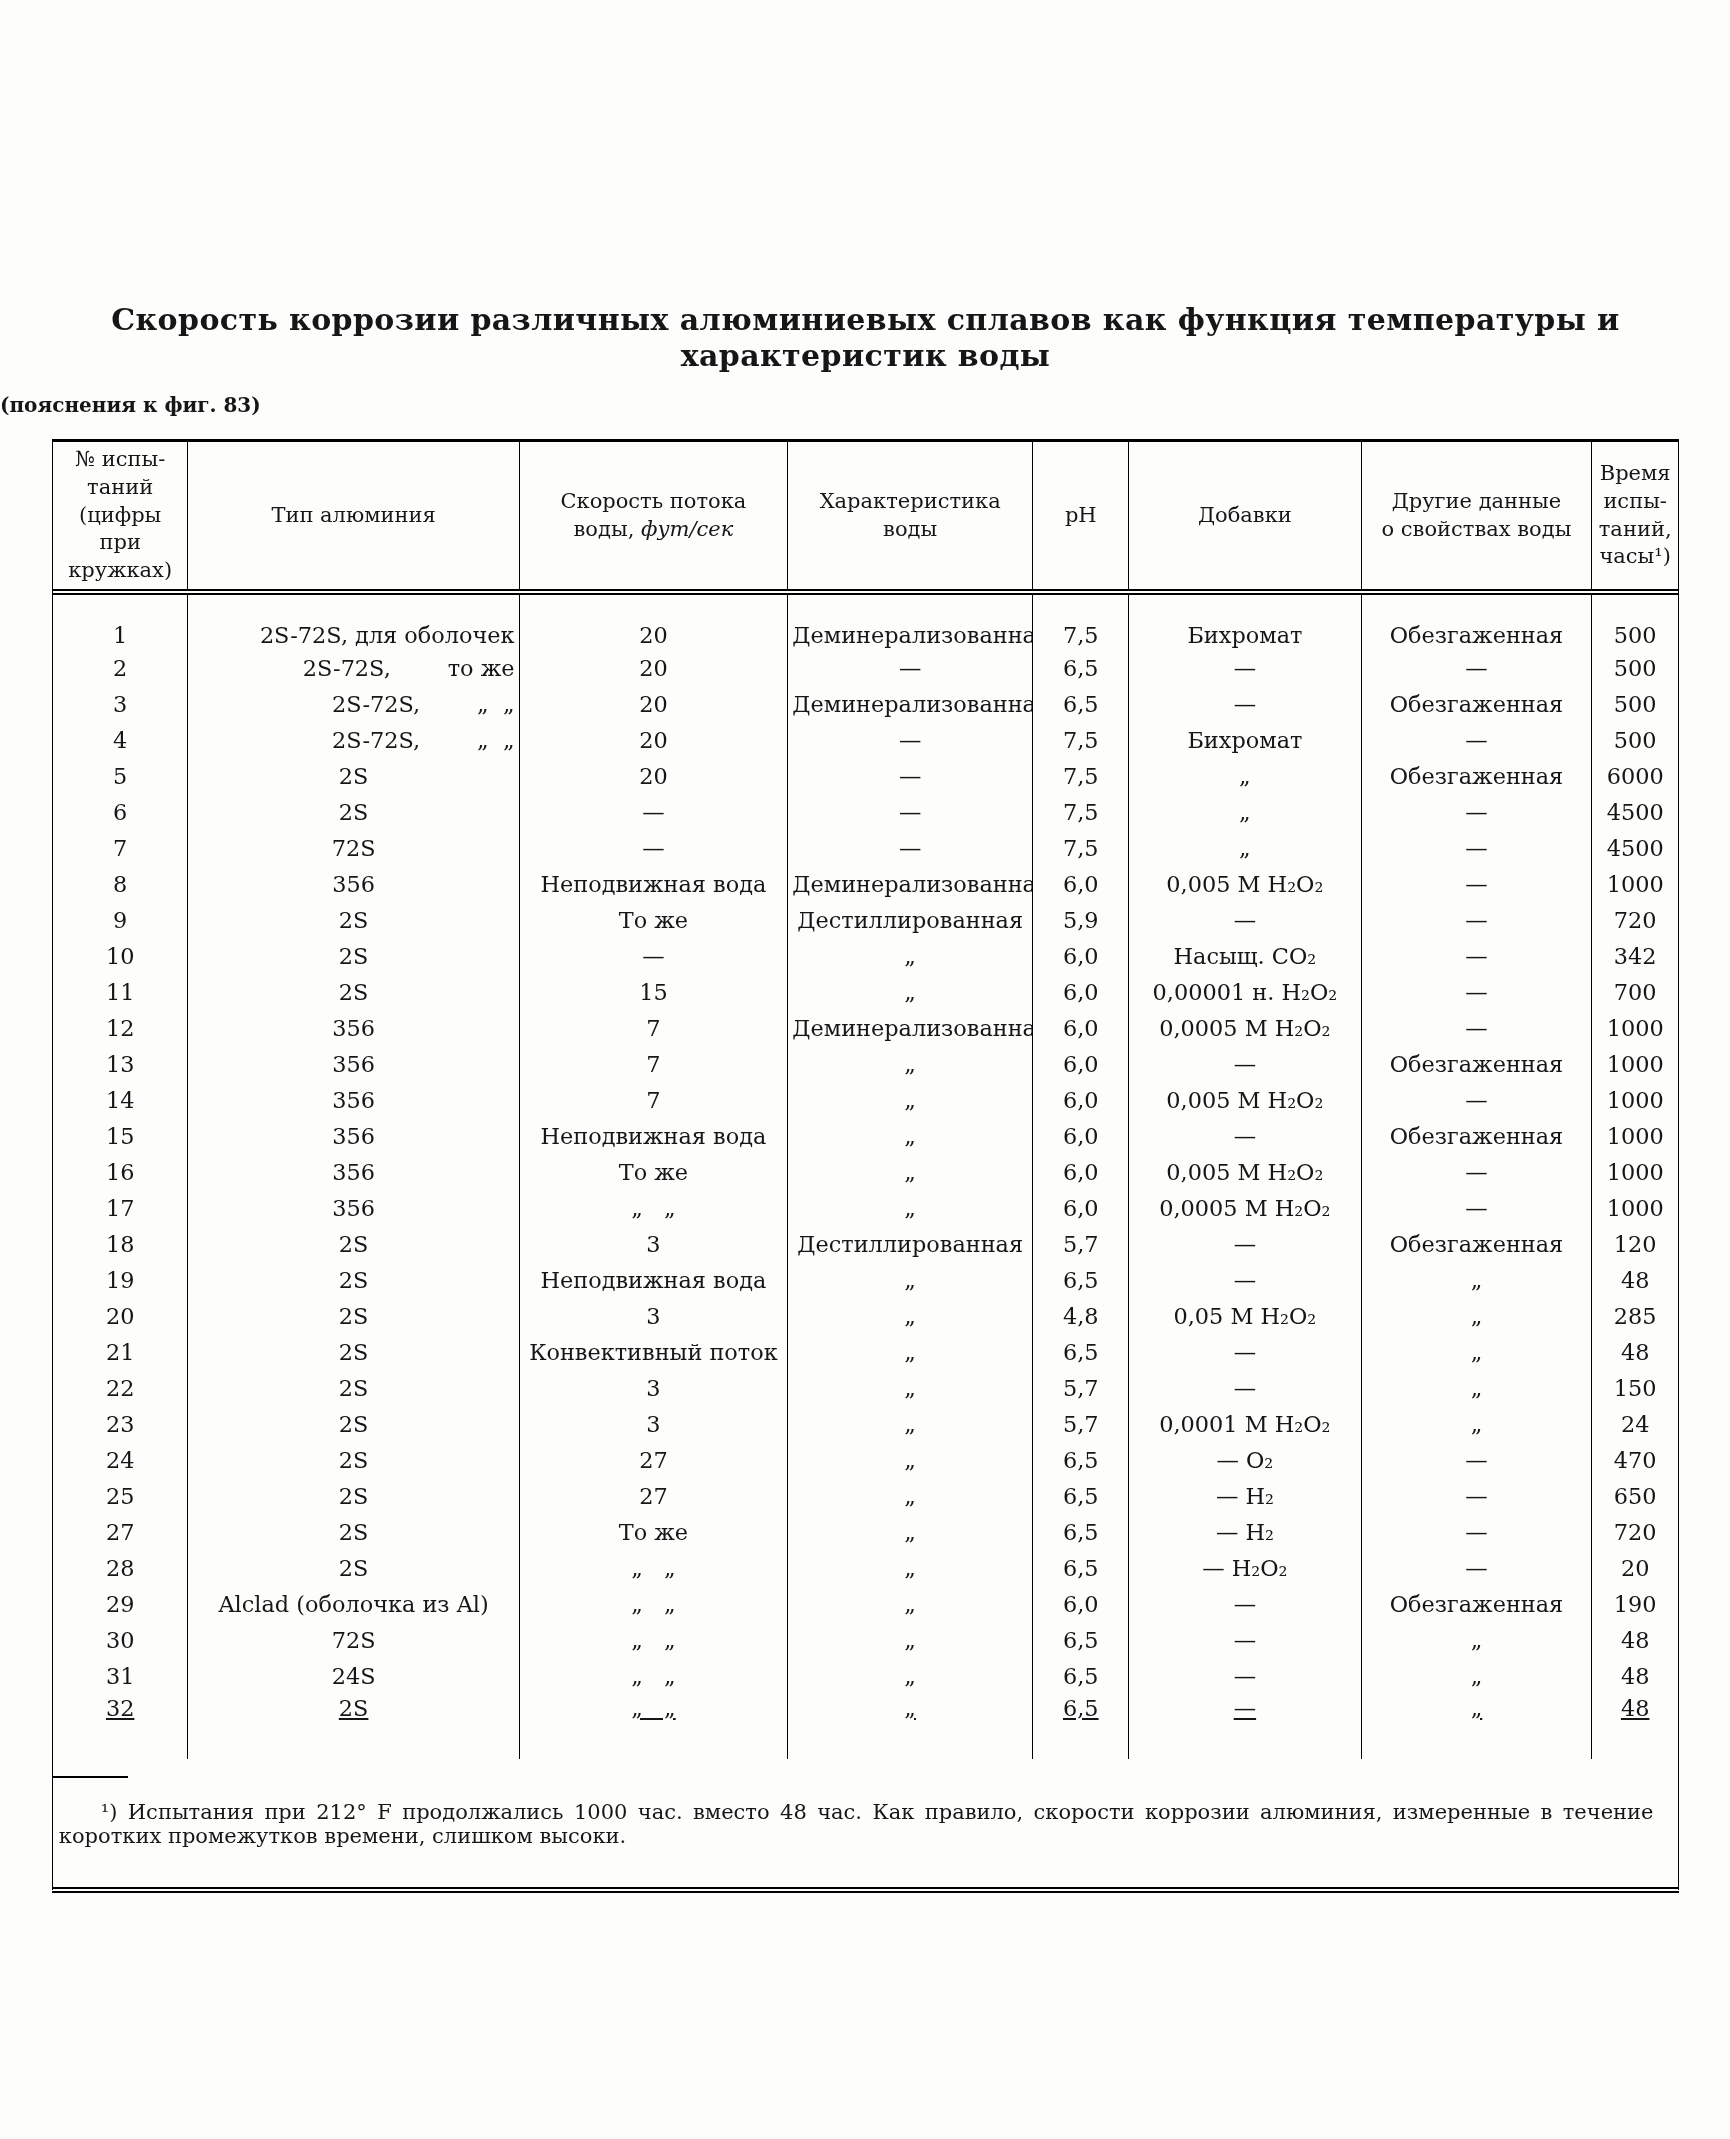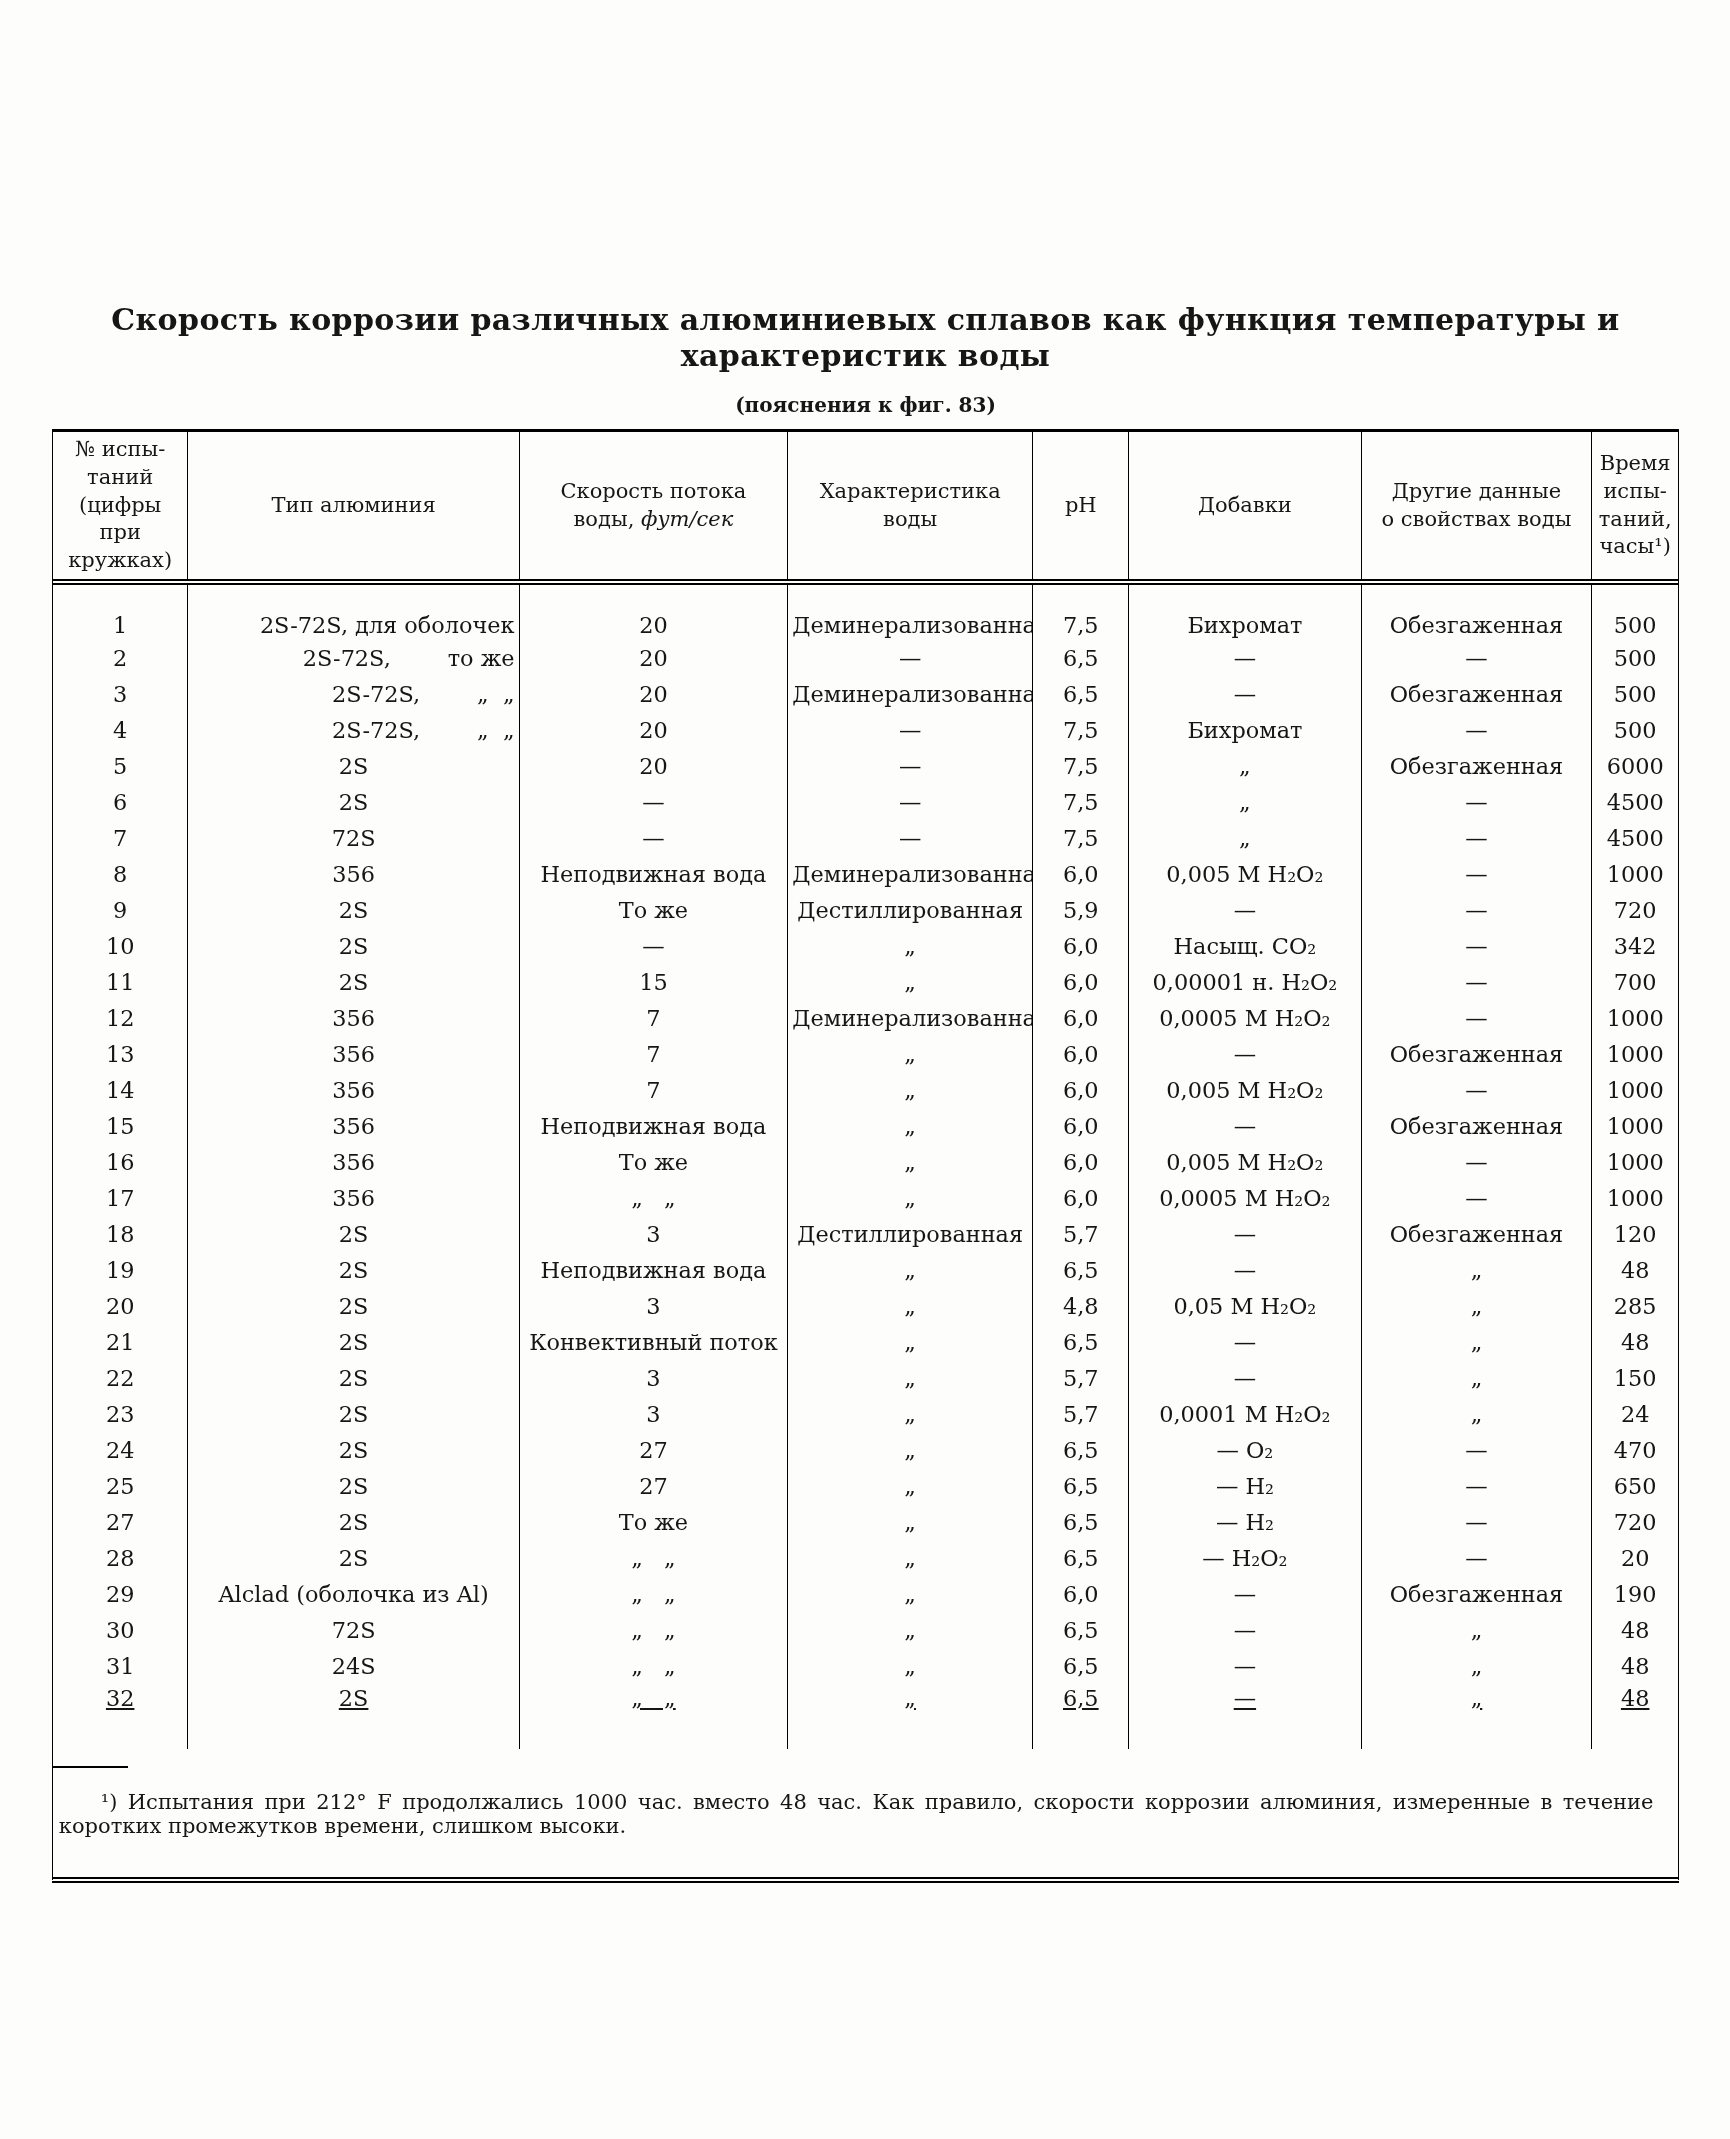--- a/index.html
+++ b/index.html
@@ -12,26 +12,26 @@
   }
   .page { position: relative; width: 1731px; height: 2140px; overflow: hidden; }
 
   .title {
     margin: 8px; padding: 294px 43px 0;
     text-align: center;
     font-size: 30px; font-weight: 700; letter-spacing: 0.4px;
     line-height: 1.2;
   }
   .subtitle {
-    margin: 19px 0 0; text-align: center;
+    margin: 19px 0 0; text-align: left;
     font-size: 20px; font-weight: 700;
   }
 
   .frame {
-    margin: 12px auto 0;
+    margin: 22px auto 0;
     width: 1627px;
     border-top: 3.6px solid #000;
     border-left: 1.4px solid #000;
     border-right: 1.4px solid #000;
     border-bottom: 6.5px double #000;
   }
 
   table { width: 100%; border-collapse: collapse; table-layout: fixed; }
 
   thead th {

